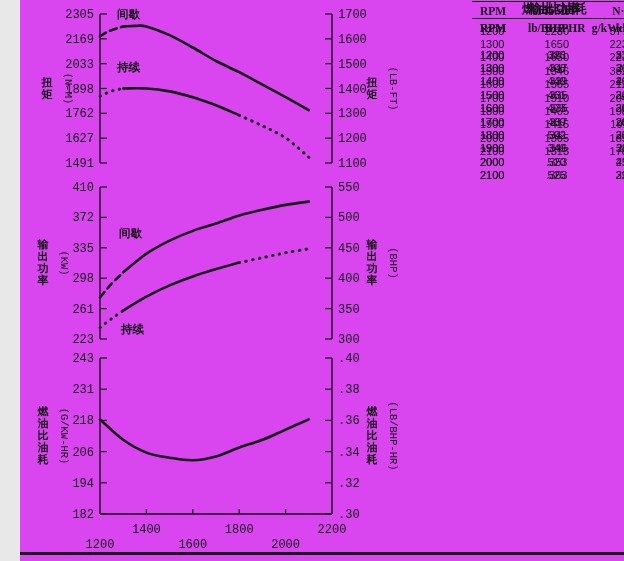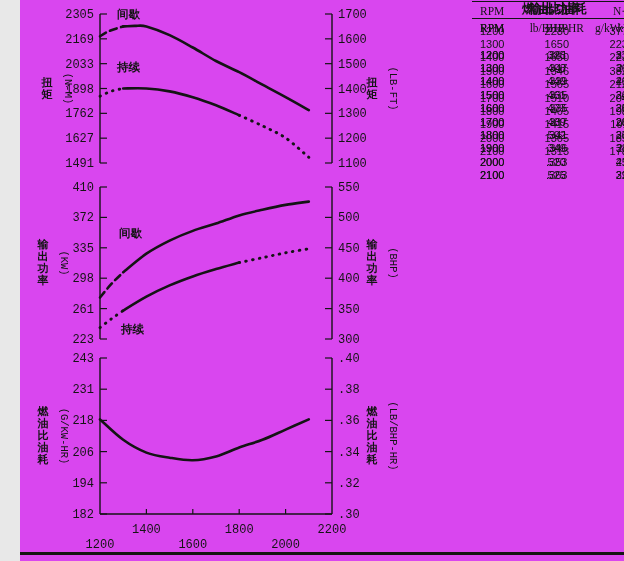--- a/index.html
+++ b/index.html
@@ -16,21 +16,21 @@
   .curvelabel{font-weight:bold;font-size:11.5px;font-family:"Liberation Sans",sans-serif;}
   .axistitle{font-size:11px;font-weight:bold;font-family:"Liberation Sans",sans-serif;}
   .axisunit{font:10.5px "Liberation Mono",monospace;}
   .tables{position:absolute;left:452px;top:0;width:165px;height:561px;}
   .tsection{position:absolute;left:0;width:100%;}
   .t1{top:0;} .t2{top:176;} .t3{top:368;}
   .ttitle{margin:0;text-align:center;font-family:"Liberation Serif",serif;
           font-size:13px;font-weight:bold;height:17px;line-height:17px;}
   .trule{border:0;border-top:1.5px solid #141414;margin:1px 0 0 0;}
   table{width:100%;border-collapse:collapse;table-layout:fixed;}
-  th{font-family:"Liberation Serif",serif;font-size:11.5px;font-weight:normal;height:15px;}
+  th{font-family:"Liberation Serif",serif;font-size:11.5px;font-weight:bold;height:15px;}
   td{font-family:"Liberation Sans",sans-serif;font-size:11px;height:13.4px;padding:0;}
   th:nth-child(1),td:nth-child(1){text-align:left;padding-left:8px;width:30%;}
   th:nth-child(2),td:nth-child(2){text-align:center;width:40%;}
   th:nth-child(3),td:nth-child(3){text-align:right;padding-right:3px;width:30%;}
   .t1 th{padding-bottom:6px;} .t2 th,.t3 th{padding-bottom:13px;}
   .border-bottom{position:absolute;left:0;top:552px;width:624px;height:2.5px;background:#141414;}
   .border-right{position:absolute;left:616px;top:0;width:2px;height:554px;background:#141414;}
 </style>
 </head>
 <body>

